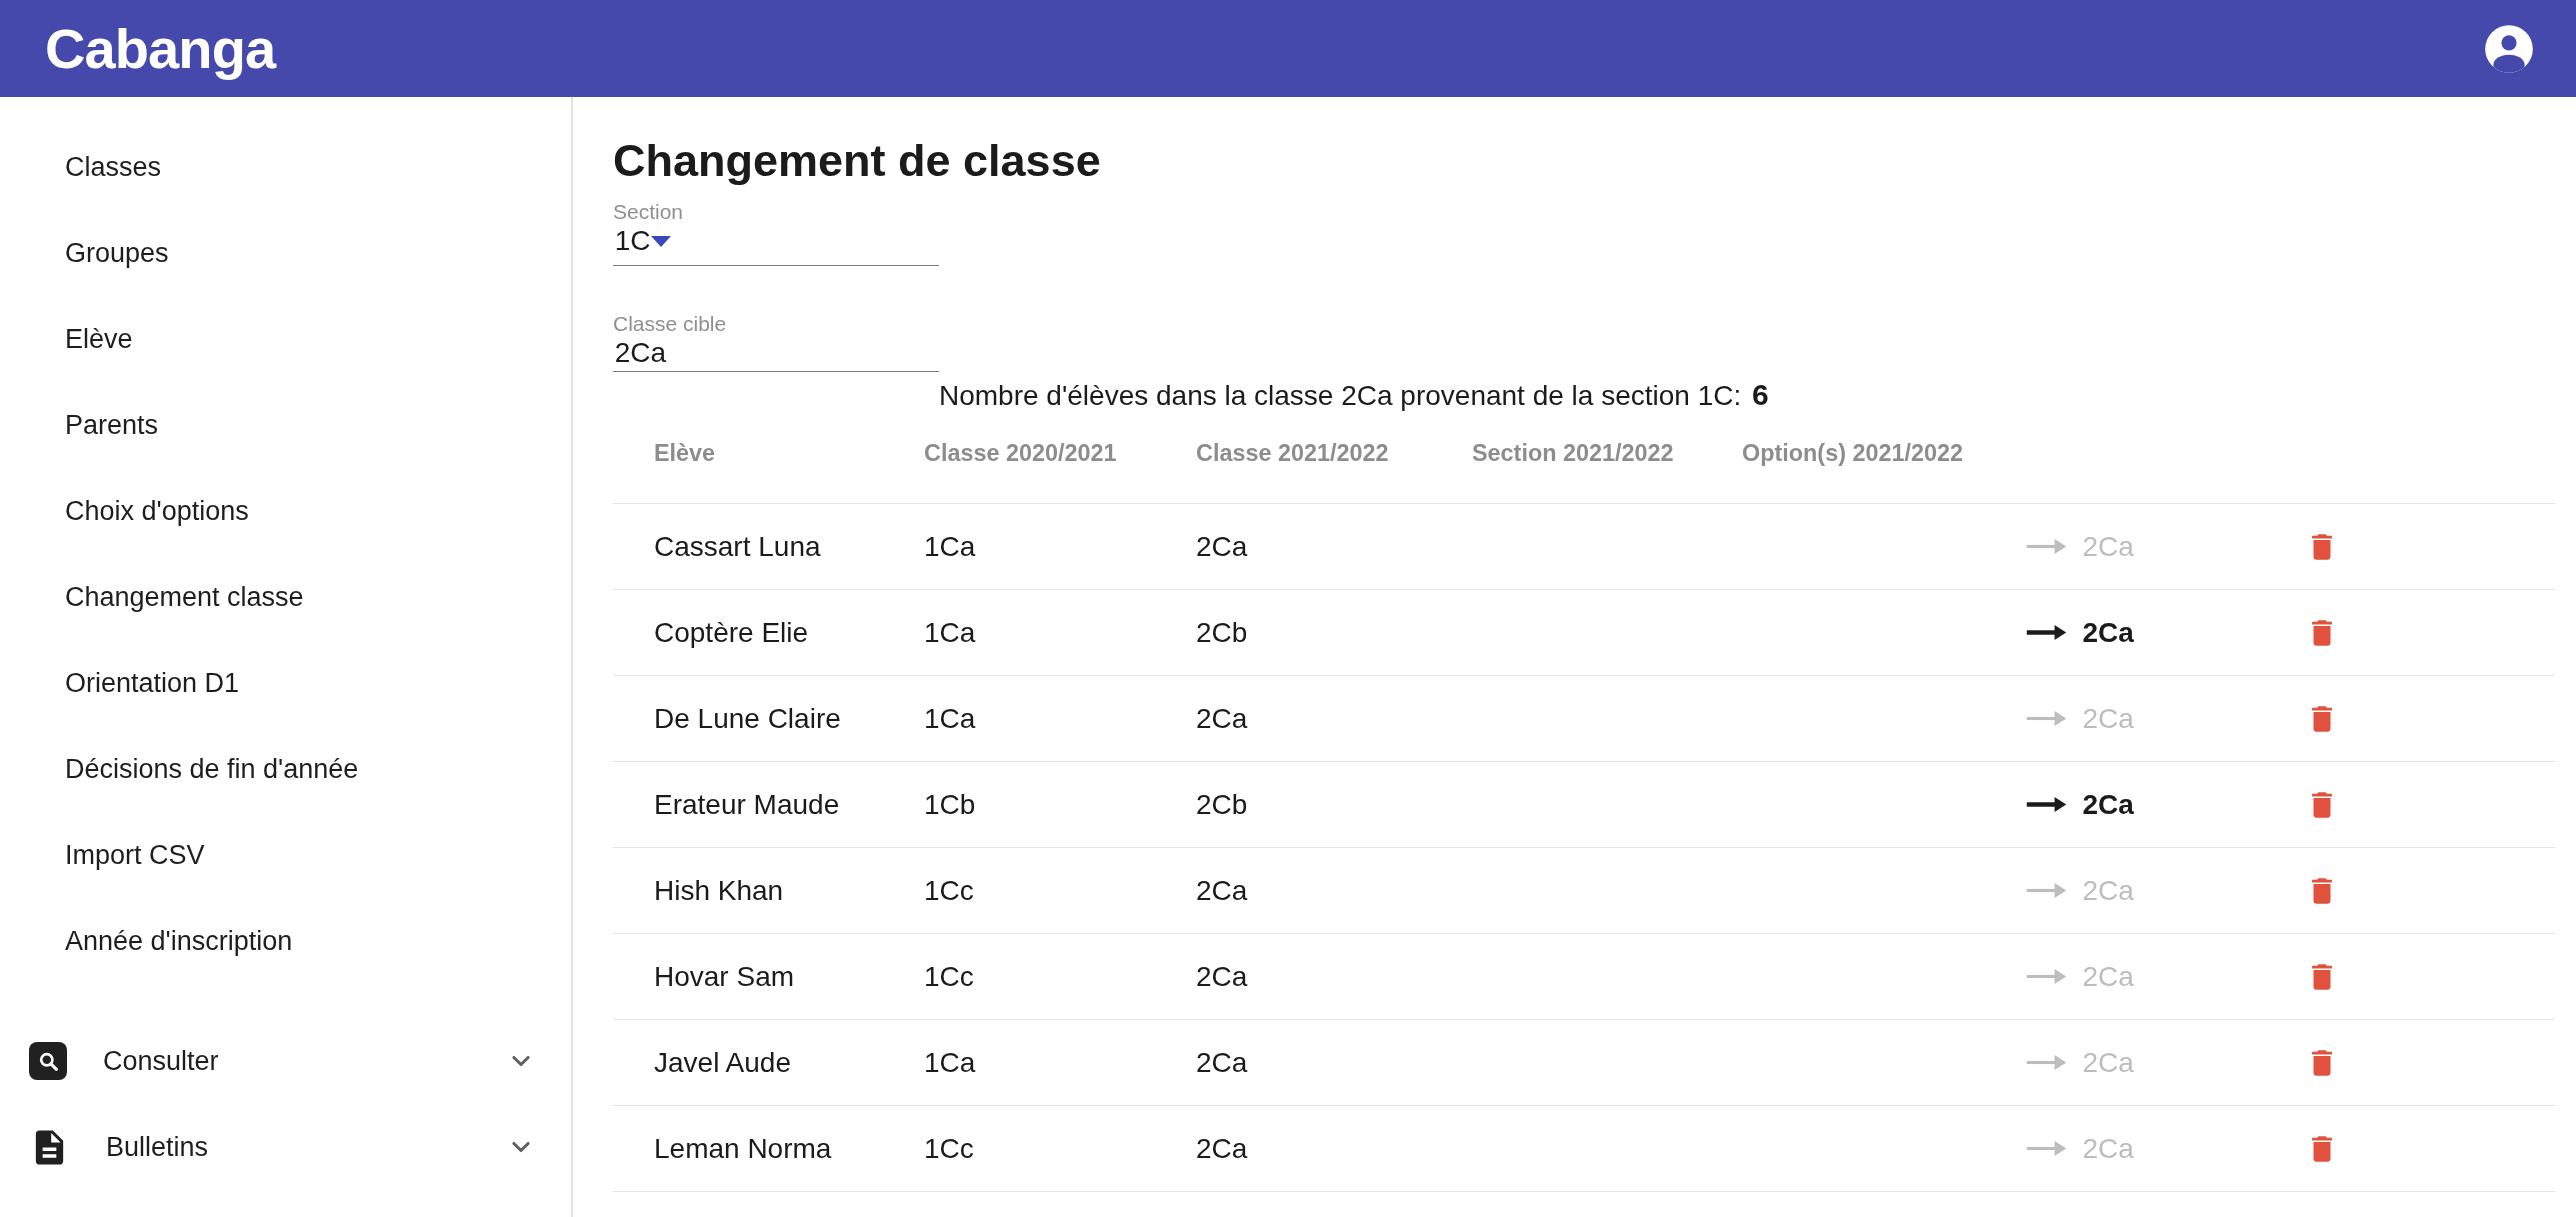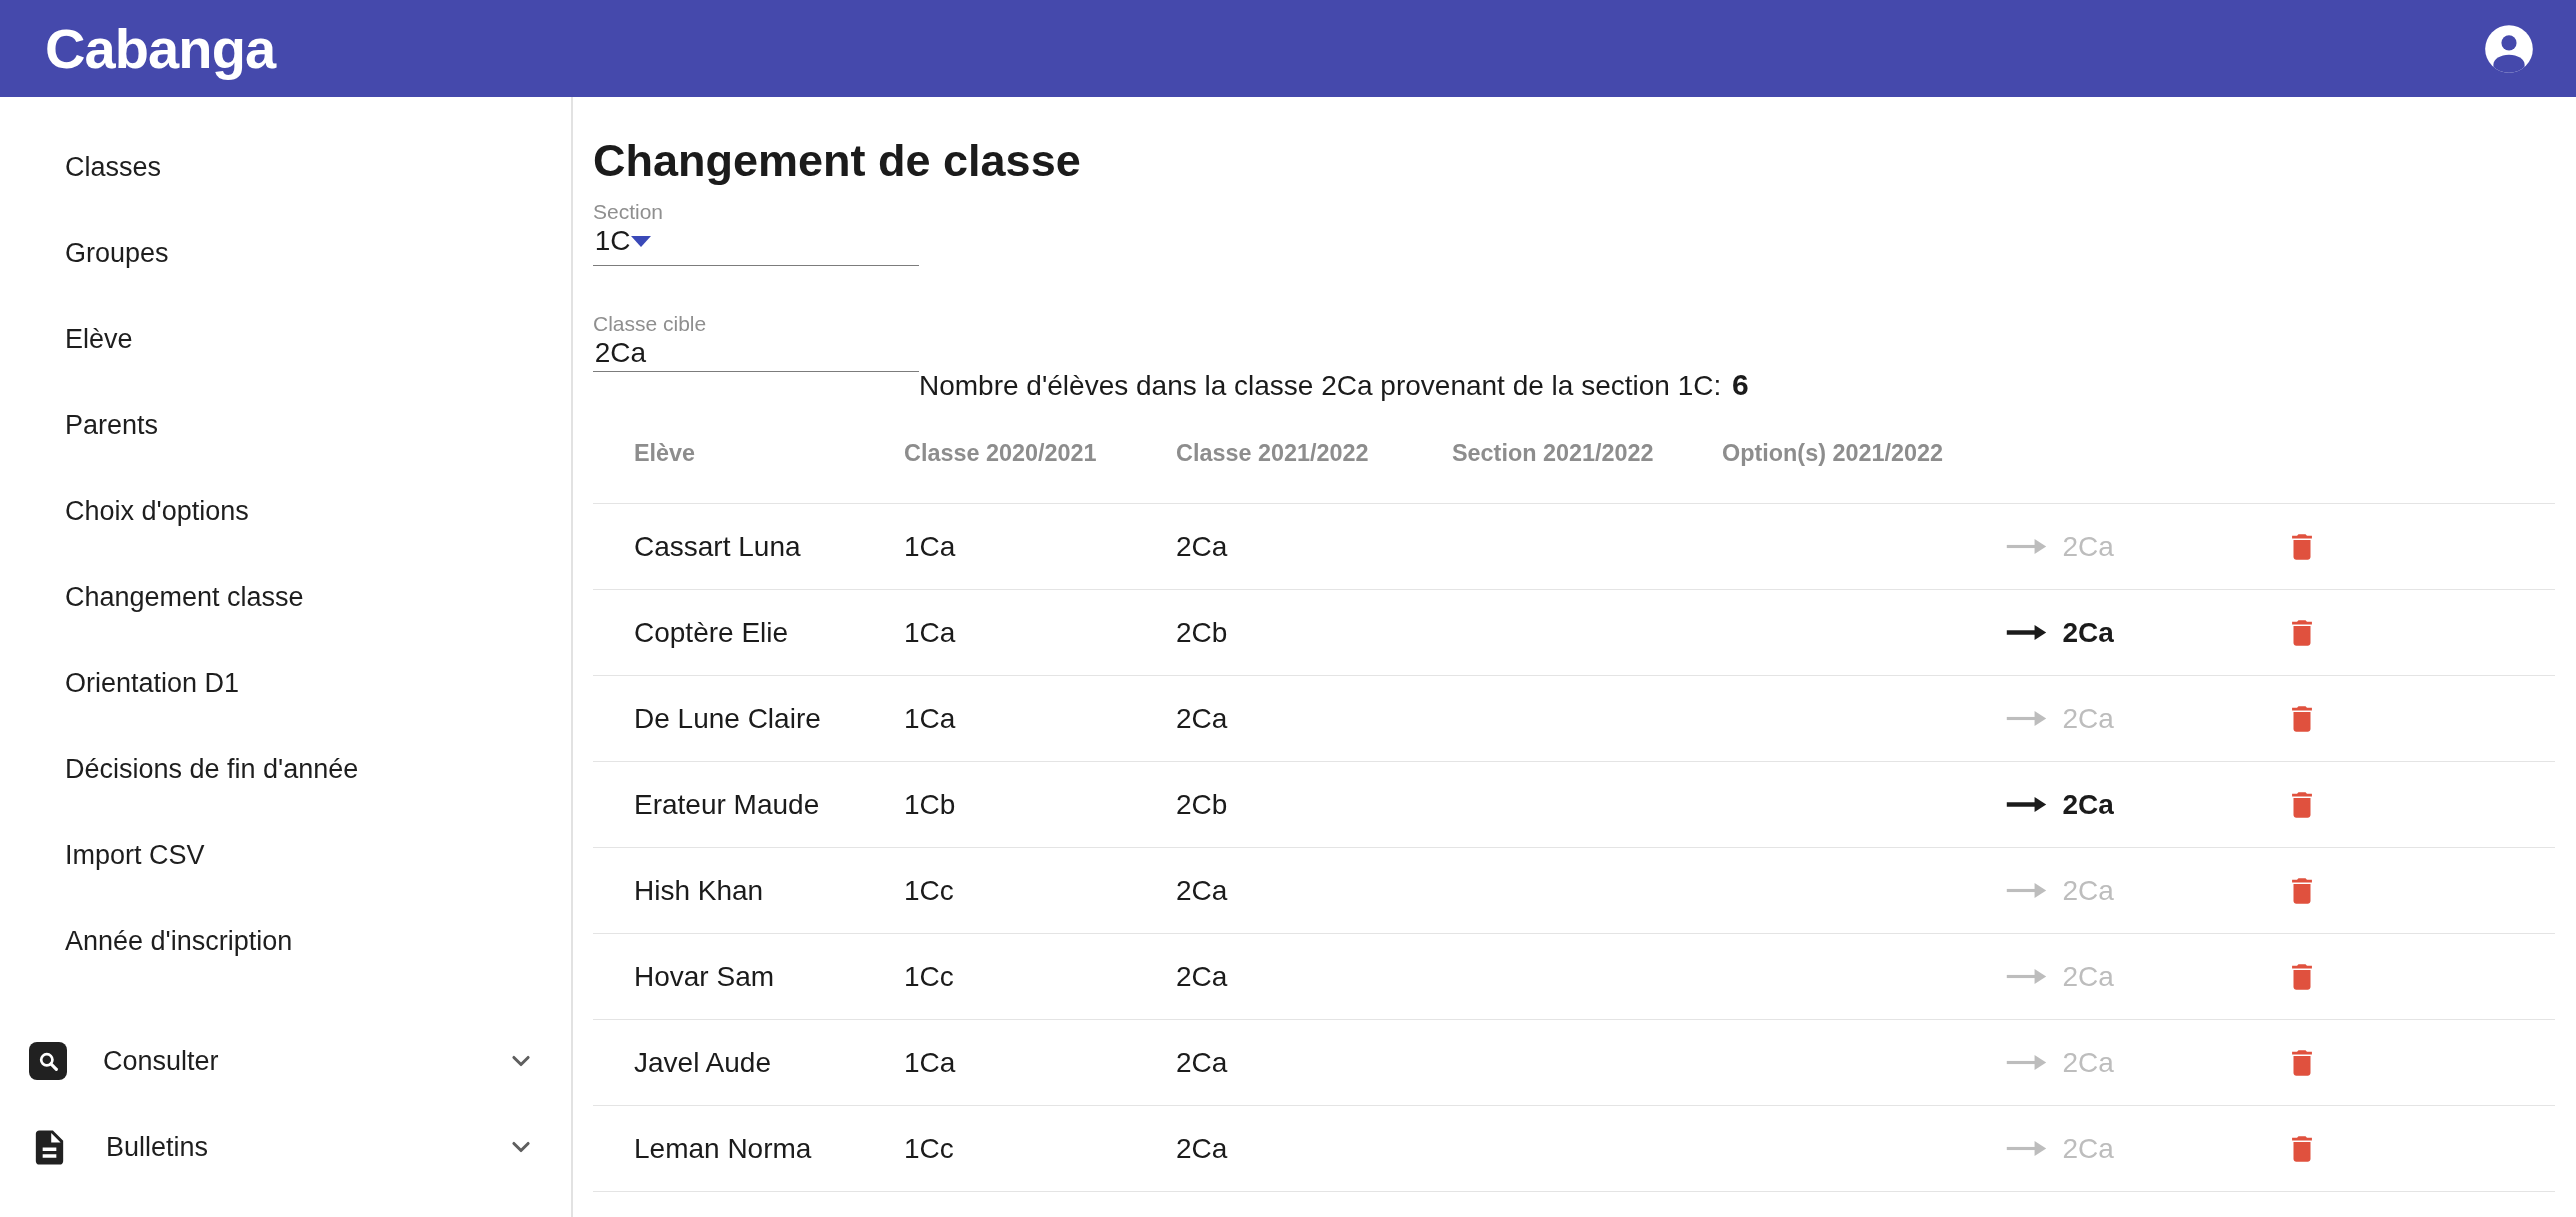--- a/index.html
+++ b/index.html
@@ -16,21 +16,21 @@
   html,body{width:2576px;height:1218px;overflow:hidden;background:#fff;
     font-family:"Liberation Sans","DejaVu Sans",sans-serif;color:var(--text);}
 
   
   .app-header{height:97px;background:var(--brand);display:flex;align-items:center;
     justify-content:space-between;padding:0 41px 0 45px;}
   .brand{color:#fff;font-size:56px;font-weight:bold;letter-spacing:-0.9px;line-height:1;}
   .avatar{width:52px;height:52px;display:flex;align-items:center;justify-content:center;cursor:pointer;}
 
   
-  .layout{display:flex;height:1120px;}
+  .layout{display:flex;height:1120px;gap:20px;}
   .sidebar{width:573px;min-width:573px;background:#fff;border-right:2.7px solid #e2e2e2;
     padding-top:27px;display:flex;flex-direction:column;}
   .side-item{height:86px;display:flex;align-items:center;padding-left:65px;
     font-size:27px;color:#1e1e1e;cursor:pointer;white-space:nowrap;}
   .side-bottom{margin-top:auto;padding-bottom:27px;}
   .side-bottom .side-item{padding-left:29px;padding-right:34px;gap:36px;text-align:center;}
   .icon-box{width:38px;height:38px;min-width:38px;background:#212121;border-radius:8px;
     display:flex;align-items:center;justify-content:center;}
   .doc-icon{width:41px;height:41px;min-width:41px;display:flex;align-items:center;justify-content:center;}
   .chevron{margin-left:auto;width:32px;height:32px;display:flex;align-items:center;justify-content:center;cursor:pointer;}
@@ -42,21 +42,21 @@
   .field-label.second{margin-top:46px;}
   .select-field{width:326px;display:flex;align-items:center;
     padding:1.8px 9px 7.2px 1.8px;border-bottom:1.8px solid #7c7c7c;cursor:pointer;}
   .select-value{font-size:28px;line-height:32px;}
   .tri-down{width:0;height:0;border-left:10px solid transparent;border-right:10px solid transparent;
     border-top:11.7px solid var(--accent);}
   .row2{display:flex;align-items:flex-end;}
   .input-field{width:326px;border-bottom:1.8px solid #7c7c7c;padding:1.8px 1.8px 1.8px;}
   .input-field input{border:none;outline:none;width:100%;font-size:28px;line-height:32px;
     font-family:inherit;color:var(--text);background:transparent;padding:0;}
-  .count{font-size:28px;line-height:32px;position:relative;top:30px;display:flex;align-items:baseline;gap:10.8px;}
+  .count{font-size:28px;line-height:32px;position:relative;top:40px;display:flex;align-items:baseline;gap:10.8px;}
   .count .num{font-weight:bold;font-size:30px;}
 
   
   .grid-cols{display:grid;grid-template-columns:270px 272px 276px 270px 283px 279px 1fr;padding-left:41px;}
   .thead{height:132px;align-items:end;padding-bottom:36px;border-bottom:1.8px solid var(--divider);
     font-size:23.4px;font-weight:bold;color:var(--thead);}
   .trow{height:86px;align-items:center;border-bottom:1.8px solid var(--divider);font-size:28px;}
   .cell{white-space:nowrap;overflow:hidden;}
   .c-target{display:flex;align-items:center;gap:14.4px;}
   .arrow{width:43px;height:27px;display:flex;align-items:center;}

